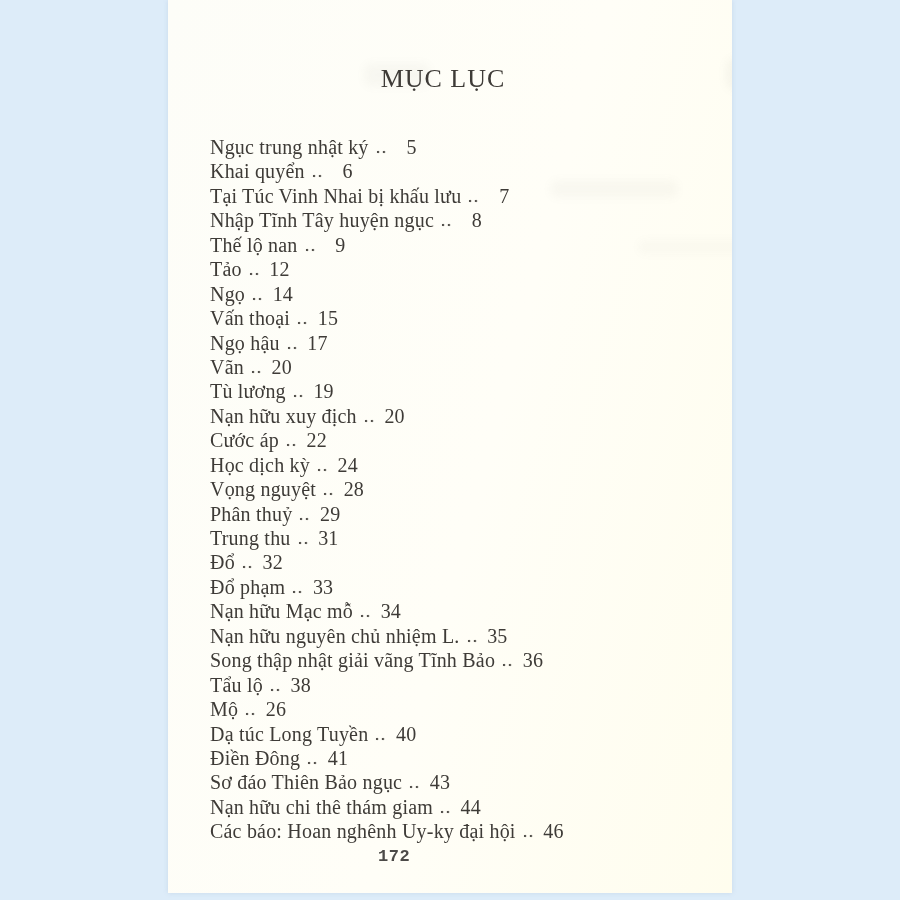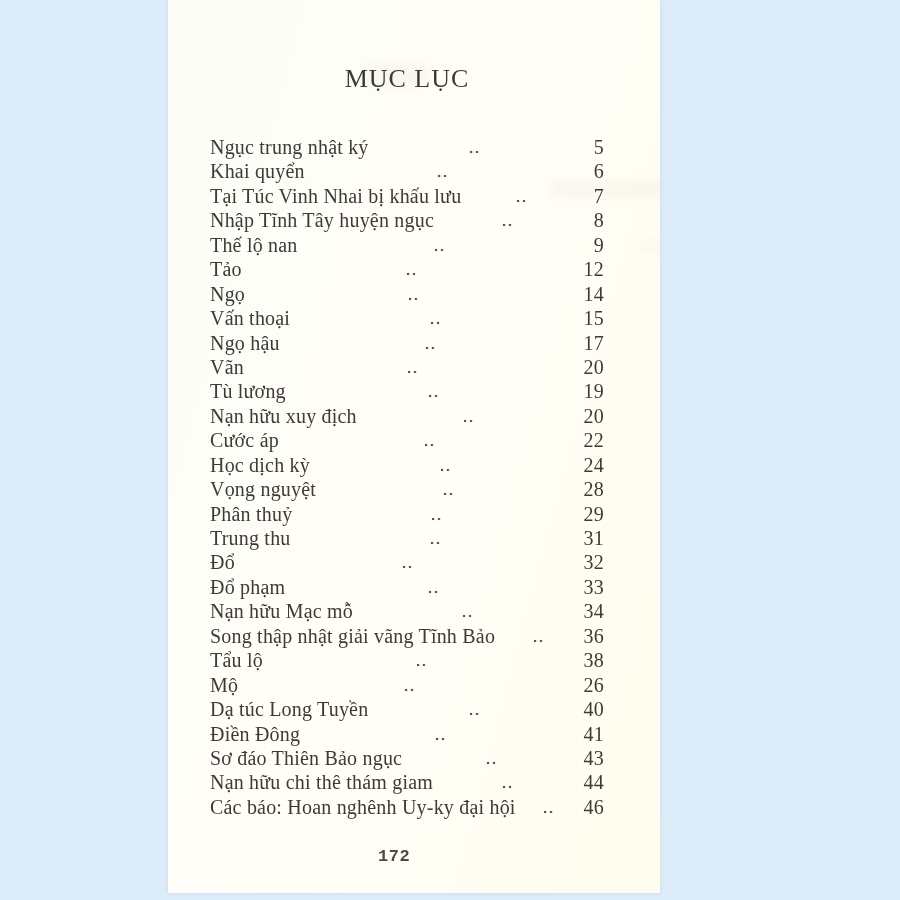--- a/index.html
+++ b/index.html
@@ -9,21 +9,21 @@
     height: 900px;
     overflow: hidden;
     font-family: "Liberation Serif", "DejaVu Serif", serif;
   }
   body { background: #ddecf9; position: relative; }
 
   .page-scan {
     position: absolute;
     left: 168px;
     top: 0;
-    width: 492px;
+    width: 564px;
     height: 893px;
     background: linear-gradient(105deg, #fdfdf8 0%, #fffef7 55%, #fffdee 100%);
     box-shadow: 0 0 5px rgba(110, 140, 170, 0.18);
     overflow: hidden;
   }
 
   .page-inner {
     position: absolute;
     left: 42px;
     right: 56px;
@@ -45,21 +45,20 @@
   }
 
   .toc-row {
     display: flex;
     align-items: baseline;
     height: 24.45px;
     font-size: 20px;
     color: #3e3b37;
     letter-spacing: 0.2px;
     white-space: nowrap;
-    justify-content: space-between;
   }
 
   .toc-entry-title { flex: 0 0 auto; }
 
   .toc-leader {
     flex: 1 1 aupx;
     min-width: 10px;
     height: 4px;
     margin: 0 5px 0 7px;
     background-image: radial-gradient(circle at 2px 2px, #53504b 1.15px, rgba(0,0,0,0) 1.6px);
@@ -204,20 +203,25 @@
     <span class="toc-entry-title">Đổ phạm</span>
     <span class="toc-leader"></span>
     <span class="toc-entry-page">33</span>
   </div>
         <div class="toc-row">
     <span class="toc-entry-title">Nạn hữu Mạc mỗ</span>
     <span class="toc-leader"></span>
     <span class="toc-entry-page">34</span>
   </div>
         <div class="toc-row">
+    <span class="toc-entry-title">Nạn hữu nguyên chủ nhiệm L.</span>
+    <span class="toc-leader"></span>
+    <span class="toc-entry-page">35</span>
+  </div>
+        <div class="toc-row">
     <span class="toc-entry-title">Song thập nhật giải vãng Tĩnh Bảo</span>
     <span class="toc-leader"></span>
     <span class="toc-entry-page">36</span>
   </div>
         <div class="toc-row">
     <span class="toc-entry-title">Tẩu lộ</span>
     <span class="toc-leader"></span>
     <span class="toc-entry-page">38</span>
   </div>
         <div class="toc-row">

